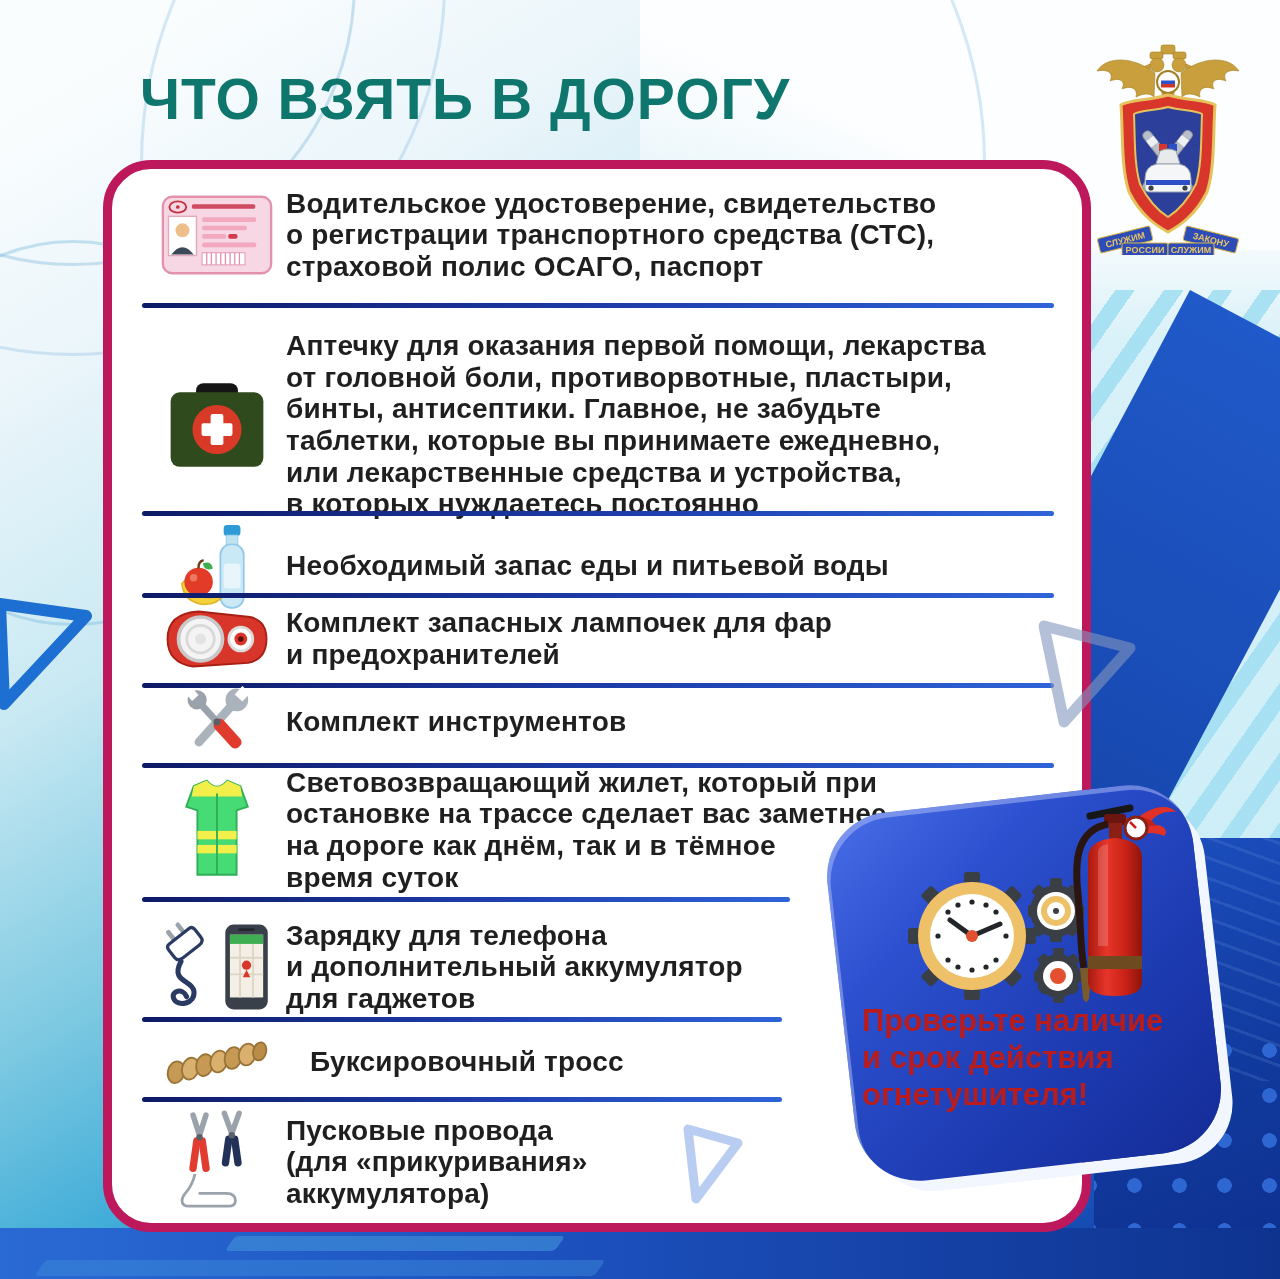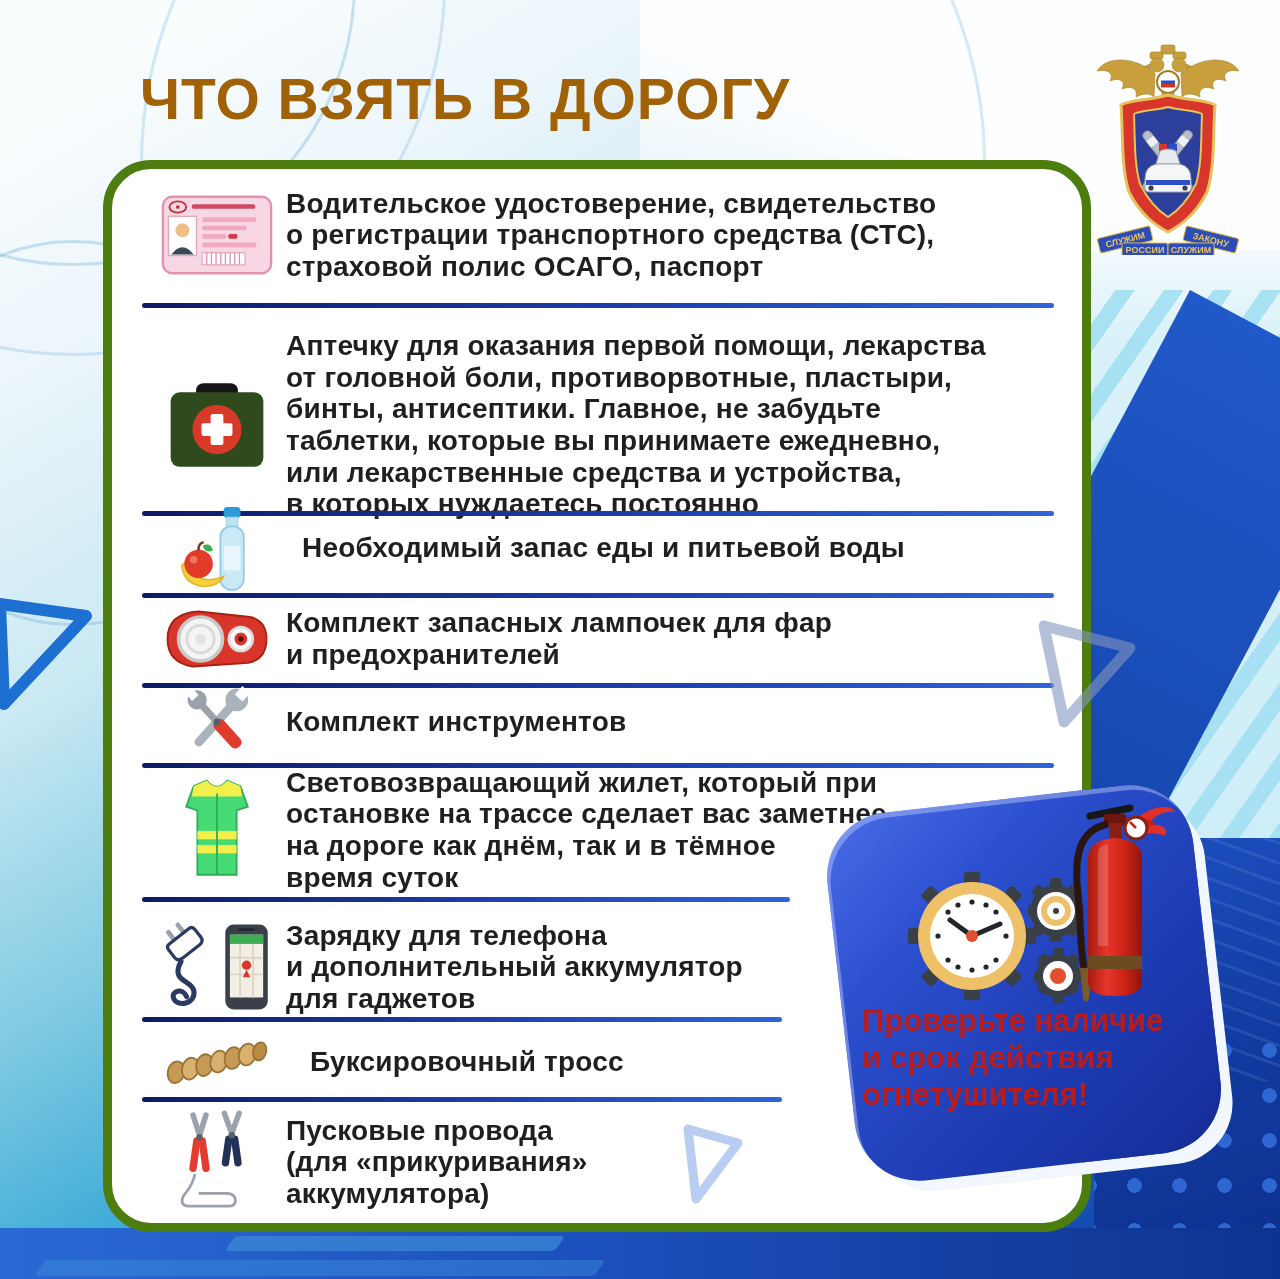--- a/index.html
+++ b/index.html
@@ -53,36 +53,36 @@
   .bottom-band{
     left:0;top:1228px;width:1280px;height:51px;
     background:linear-gradient(90deg,#2a6ad4 0%,#1c50bd 45%,#0e338f 100%);
   }
   .band-stripe{position:absolute;background:#3f8fd9;opacity:.65;transform:skewX(-35deg);border-radius:4px;}
   .s1{left:230px;top:8px;width:330px;height:15px;}
   .s2{left:40px;top:32px;width:560px;height:16px;opacity:.45;}
   
   .page-title{
     left:140px;top:66px;font-size:57px;font-weight:700;letter-spacing:1px;
-    color:#a16207;z-index:15;
+    color:#0f766e;z-index:15;
   }
   
   .card{
     left:103px;top:160px;width:988px;height:1072px;box-sizing:border-box;
-    background:#fff;border:9px solid #4d7c0f;border-radius:48px;z-index:10;
+    background:#fff;border:9px solid #be185d;border-radius:48px;z-index:10;
   }
   .row{position:absolute;left:36px;display:flex;align-items:center;}
   .icon-box{width:138px;min-width:138px;display:flex;justify-content:center;align-items:center;}
   .item-text{
     font-size:28px;font-weight:700;color:#1f1f1f;line-height:1.13;
     white-space:pre-line;letter-spacing:.2px;
   }
   .row-1{top:14px;height:104px;}
   .row-2{top:160px;height:192px;}
-  .row-3{top:342px;height:74px;gap:16px;}
+  .row-3{top:360px;height:74px;}
   .row-4{top:428px;height:84px;align-items:center;}
   .row-5{top:512px;height:82px;}
   .row-6{top:596px;height:130px;}
   .row-7{top:736px;height:108px;margin-top:8px;}
   .row-8{top:860px;height:66px;gap:24px;}
   .row-9{top:934px;height:118px;}
   .divider{position:absolute;left:30px;height:5px;border-radius:3px;
     background:linear-gradient(90deg,#0d1a66 0%,#1e3fae 55%,#2f63d8 100%);}
   .d1{top:134px;width:912px;}
   .d2{top:342px;width:912px;}

